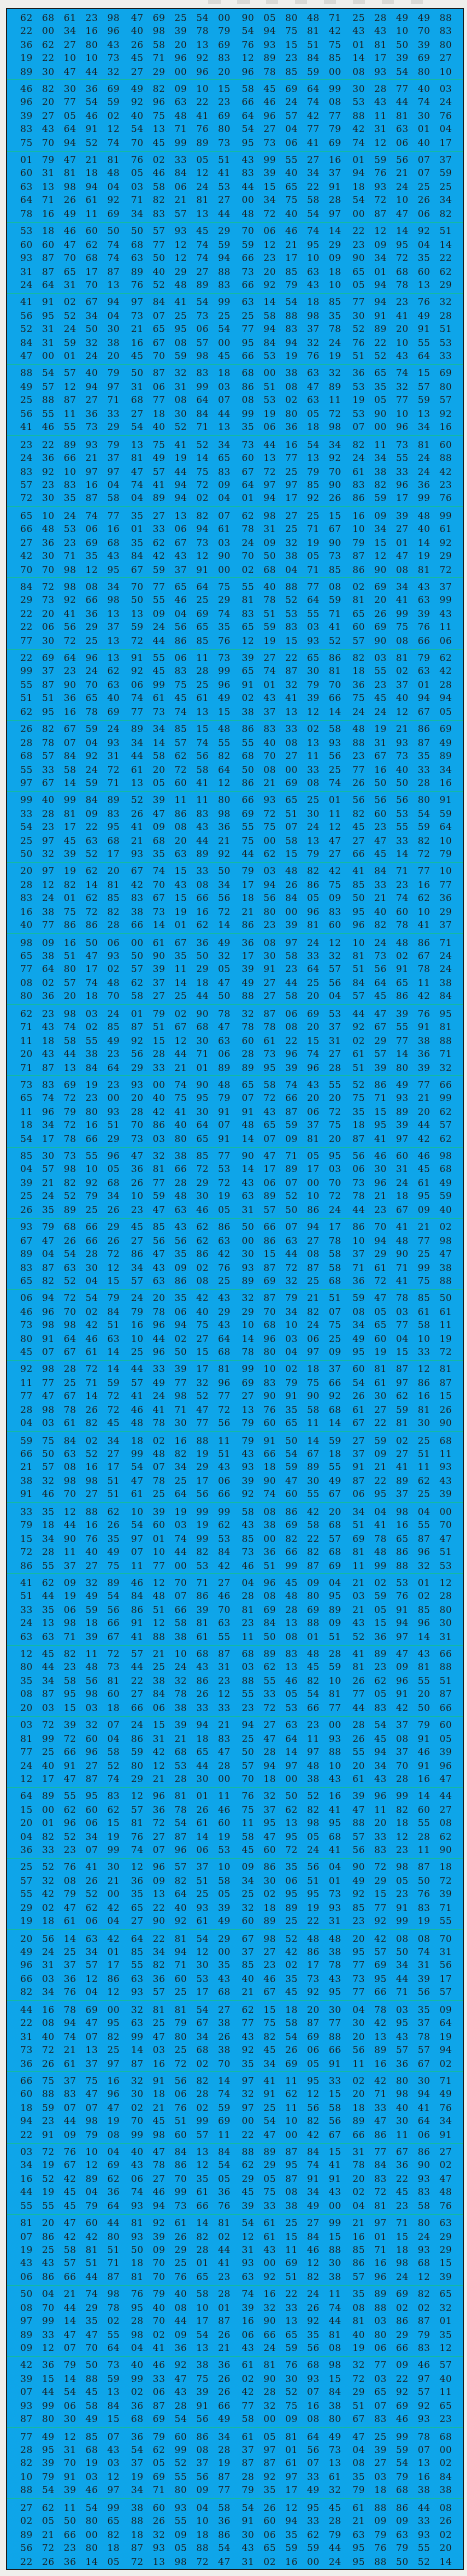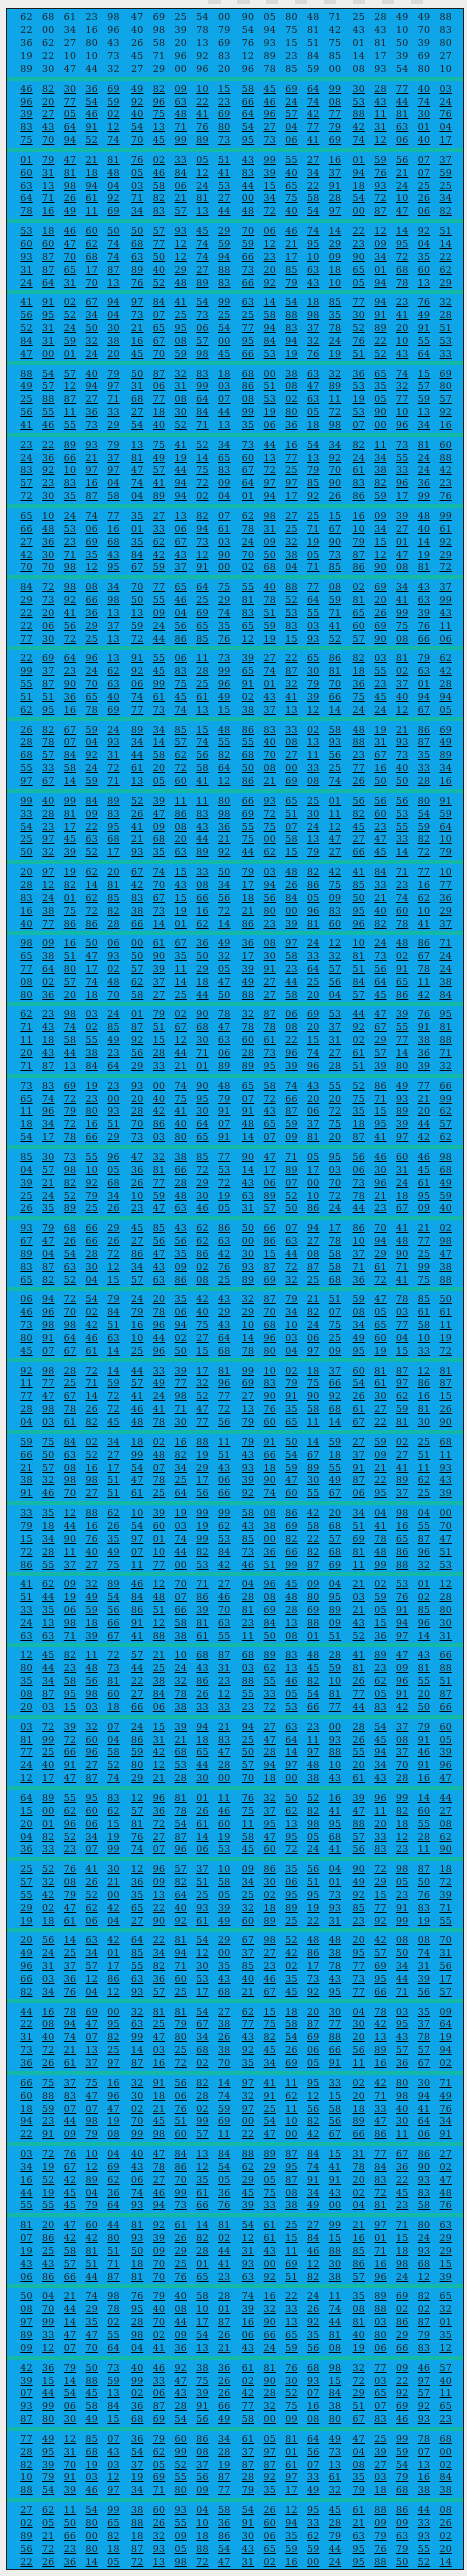--- a/index.html
+++ b/index.html
@@ -20,21 +20,21 @@
     background:#0ea5e9;
     border:1.4px solid #1c1c1c;
     display:flex;flex-direction:column;
   }
   .block{
     flex:1 1 0;
     display:flex;flex-direction:column;
     justify-content:space-around;
     padding:1.4px 0;
   }
-  .block + .block{border-top:4px solid #14b8a6;text-decoration:underline;}
+  .block + .block{border-top:1px solid #14b8a6;}
   .row{
     display:flex;
     justify-content:space-between;
     padding:0 7.6px 0 10.4px;
     line-height:1;
   }
   .group{
     display:flex;
     width:106px;
     justify-content:space-between;

